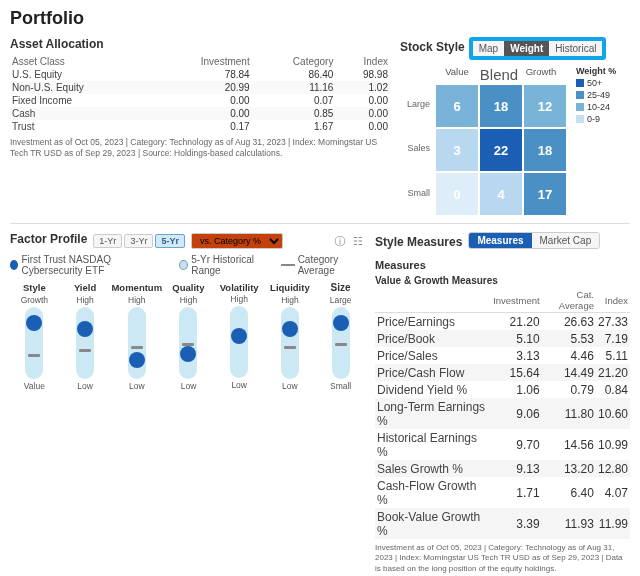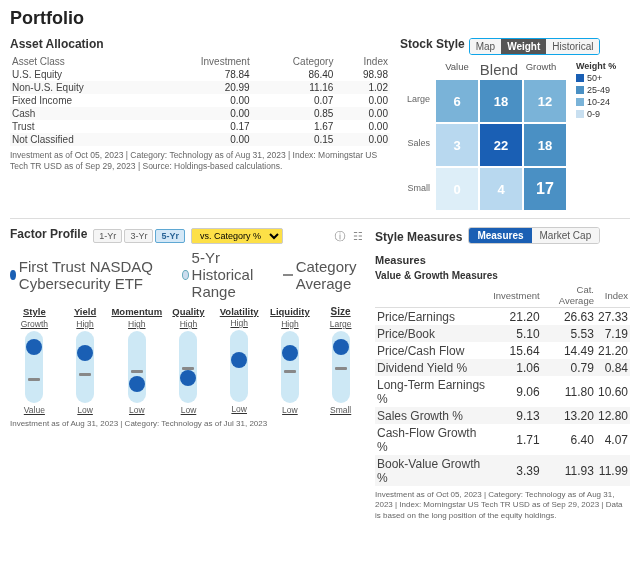--- a/index.html
+++ b/index.html
@@ -21,35 +21,35 @@
     .aa-table td { font-size: 10px; padding: 1px 2px; text-align: right; }
     .aa-table td:first-child { text-align: left; color: #444; }
     .aa-table tr:nth-child(even) td { background: #f9f9f9; }
     
     .aa-footnote { font-size: 8.5px; color: #666; margin-top: 4px; line-height: 1.3; }
     
     
     .stock-style { width: 230px; flex-shrink: 0; }
     
     .style-header { display: flex; align-items: center; gap: 4px; margin-bottom: 6px; }
-    .style-tabs { display: flex; gap: 0; border: 1px solid #0ea5e9; border-radius: 3px; overflow: hidden; }
+    .style-tabs { display: flex; gap: 0; border: 4px solid #0ea5e9; border-radius: 3px; overflow: hidden; }
     .style-tab { font-size: 10px; padding: 2px 6px; cursor: pointer; background: #f5f5f5; color: #555; border: none; }
     .style-tab.active { background: #555; color: #fff; font-weight: bold; }
     
     
     .divider { border: none; border-top: 1px solid #ddd; margin: 8px 0; }
     .factor-header { display: flex; align-items: center; gap: 6px; margin-bottom: 4px; }
     .factor-tabs { display: flex; gap: 2px; }
     .factor-tab { font-size: 9px; padding: 1px 5px; border: 1px solid #ccc; border-radius: 2px; cursor: pointer; background: #f5f5f5; color: #555; }
     .factor-tab.active { background: #d4e8f7; border-color: #5fa8d3; color: #2a6496; font-weight: bold; }
-    .factor-dropdown { font-size: 9px; padding: 1px 4px; border: 1px solid #ccc; border-radius: 2px; background: #fde047; cursor: pointer; }
+    .factor-dropdown { font-size: 9px; padding: 1px 4px; border: 1px solid #ccc; border-radius: 2px; background: #c2410c; cursor: pointer; }
     .factor-icons { display: flex; gap: 4px; margin-left: auto; }
     .factor-icon { width: 14px; height: 14px; display: flex; align-items: center; justify-content: center; font-size: 11px; color: #888; cursor: pointer; }
     
-    .factor-legend { display: flex; align-items: center; gap: 10px; margin-bottom: 6px; font-size: 15px; color: #555; }
+    .factor-legend { display: flex; align-items: center; gap: 10px; margin-bottom: 6px; font-size: 10px; color: #555; }
     
     .factor-footnote { font-size: 8px; color: #666; margin-top: 4px; }
     .measures-tabs { display: flex; gap: 0; border: 1px solid #ccc; border-radius: 3px; overflow: hidden; margin-bottom: 6px; }
     .measures-tab { font-size: 10px; padding: 2px 8px; cursor: pointer; background: #f5f5f5; color: #555; border: none; }
     .measures-tab.active { background: #1a5fb4; color: #fff; font-weight: bold; }
     
     .measures-subtitle { font-size: 11px; font-weight: bold; margin-bottom: 4px; }
     .measures-table { width: 100%; border-collapse: collapse; }
     .measures-table th { font-size: 9.5px; color: #666; font-weight: normal; text-align: right; padding: 1px 2px; border-bottom: 1px solid #ddd; }
     .measures-table th:first-child { text-align: left; }
@@ -105,26 +105,20 @@
               <td>0.00</td>
               <td>0.85</td>
               <td>0.00</td>
             </tr>
             <tr>
               <td>Trust</td>
               <td>0.17</td>
               <td>1.67</td>
               <td>0.00</td>
             </tr>
-            <tr>
-              <td>Not Classified</td>
-              <td>0.00</td>
-              <td>0.15</td>
-              <td>0.00</td>
-            </tr>
           </tbody>
       </table>
       <div class="aa-footnote">Investment as of Oct 05, 2023 | Category: Technology as of Aug 31, 2023 | Index: Morningstar US Tech TR USD as of Sep 29, 2023 | Source: Holdings-based calculations.</div>
     </div>
 
     <div class="stock-style">
       <div class="style-header">
         <span class="section-title">Stock Style</span>
         <div class="style-tabs">
           <button class="style-tab">Map</button>
@@ -150,21 +144,21 @@
 
           <div style="display:grid; grid-template-columns: repeat(3,42px); grid-template-rows: repeat(3,42px); gap:2px;" id="style-grid">
           <div style="display: flex; align-items: center; justify-content: center; font-size: 13px; font-weight: bold; color: rgb(255, 255, 255); background: rgb(122, 179, 216);">6</div>
               <div style="display: flex; align-items: center; justify-content: center; font-size: 13px; font-weight: bold; color: rgb(255, 255, 255); background: rgb(74, 144, 196);">18</div>
               <div style="display: flex; align-items: center; justify-content: center; font-size: 13px; font-weight: bold; color: rgb(255, 255, 255); background: rgb(122, 179, 216);">12</div>
               <div style="display: flex; align-items: center; justify-content: center; font-size: 13px; font-weight: bold; color: rgb(255, 255, 255); background: rgb(184, 216, 239);">3</div>
               <div style="display: flex; align-items: center; justify-content: center; font-size: 13px; font-weight: bold; color: rgb(255, 255, 255); background: rgb(26, 95, 180);">22</div>
               <div style="display: flex; align-items: center; justify-content: center; font-size: 13px; font-weight: bold; color: rgb(255, 255, 255); background: rgb(74, 144, 196);">18</div>
               <div style="display: flex; align-items: center; justify-content: center; font-size: 13px; font-weight: bold; color: rgb(255, 255, 255); background: rgb(221, 238, 248);">0</div>
               <div style="display: flex; align-items: center; justify-content: center; font-size: 13px; font-weight: bold; color: rgb(255, 255, 255); background: rgb(184, 216, 239);">4</div>
-              <div style="display: flex; align-items: center; justify-content: center; font-size: 16px; font-weight: bold; color: rgb(255, 255, 255); background: rgb(74, 144, 196);">17</div>
+              <div style="display: flex; align-items: center; justify-content: center; font-size: 13px; font-weight: bold; color: rgb(255, 255, 255); background: rgb(74, 144, 196);">17</div>
             </div>
         </div>
 
         <div style="margin-left:4px; font-size:9px;">
           <div style="font-weight:bold; margin-bottom:2px;">Weight %</div>
           <div id="style-legend-items">
               <div style="display: flex; align-items: center; gap: 3px; margin-bottom: 2px;">
                 <span style="width: 8px; height: 8px; background: rgb(26, 95, 180); display: inline-block;"></span>
                 <span style="font-size: 9px;">50+</span>
               </div>
@@ -215,21 +209,21 @@
         <span style="display:inline-flex;align-items:center;gap:3px;">
           <span style="width:10px;height:10px;border-radius:50%;border:1.5px solid #6ab;display:inline-block;background:#cde;"></span>
           <span>5-Yr Historical Range</span>
         </span>
         <span style="display:inline-flex;align-items:center;gap:3px;">
           <span style="width:16px;height:2px;background:#888;display:inline-block;"></span>
           <span>Category Average</span>
         </span>
       </div>
 
-      <div style="display:flex; gap:2px;text-decoration:underline;" id="factor-columns">
+      <div style="display:flex; gap:2px;" id="factor-columns">
           <div style="flex: 1 1 0%; display: flex; flex-direction: column; align-items: center;">
             <div style="font-size: 9.5px; font-weight: bold; color: rgb(51, 51, 51); margin-bottom: 2px;">Style</div>
             <div style="font-size: 8.5px; color: rgb(85, 85, 85); margin-bottom: 2px;">Growth</div>
             <div style="width: 18px; height: 72px; background: rgb(205, 232, 245); border-radius: 9px; position: relative;">
               <div style="width: 12px; height: 3px; background: rgb(136, 136, 136); border-radius: 1px; position: absolute; left: 3px; top: 47px;"></div>
               <div style="width: 16px; height: 16px; border-radius: 50%; background: rgb(26, 95, 180); position: absolute; left: 1px; top: 8px;"></div>
             </div>
             <div style="font-size: 8.5px; color: rgb(85, 85, 85); margin-top: 2px;">Value</div>
           </div>
           <div style="flex: 1 1 0%; display: flex; flex-direction: column; align-items: center;">
@@ -281,21 +275,20 @@
             <div style="font-size: 10px; font-weight: bold; color: rgb(51, 51, 51); margin-bottom: 2px;">Size</div>
             <div style="font-size: 8.5px; color: rgb(85, 85, 85); margin-bottom: 2px;">Large</div>
             <div style="width: 18px; height: 72px; background: rgb(205, 232, 245); border-radius: 9px; position: relative;">
               <div style="width: 12px; height: 3px; background: rgb(136, 136, 136); border-radius: 1px; position: absolute; left: 3px; top: 36px;"></div>
               <div style="width: 16px; height: 16px; border-radius: 50%; background: rgb(26, 95, 180); position: absolute; left: 1px; top: 8px;"></div>
             </div>
             <div style="font-size: 8.5px; color: rgb(85, 85, 85); margin-top: 2px;">Small</div>
           </div>
         </div>
 
-      <div class="factor-footnote">Investment as of Aug 31, 2023 | Category: Technology as of Jul 31, 2023</div>
     </div>
 
     <div class="bottom-right">
       <div style="display:flex;align-items:center;gap:6px;margin-bottom:4px;">
         <span class="section-title">Style Measures</span>
         <div class="measures-tabs">
           <button class="measures-tab active">Measures</button>
           <button class="measures-tab">Market Cap</button>
         </div>
       </div>
@@ -317,36 +310,48 @@
               <td>26.63</td>
               <td>27.33</td>
             </tr>
             <tr>
               <td>Price/Book</td>
               <td>5.10</td>
               <td>5.53</td>
               <td>7.19</td>
             </tr>
             <tr>
+              <td>Price/Sales</td>
+              <td>3.13</td>
+              <td>4.46</td>
+              <td>5.11</td>
+            </tr>
+            <tr>
               <td>Price/Cash Flow</td>
               <td>15.64</td>
               <td>14.49</td>
               <td>21.20</td>
             </tr>
             <tr>
               <td>Dividend Yield %</td>
               <td>1.06</td>
               <td>0.79</td>
               <td>0.84</td>
             </tr>
             <tr>
               <td>Long-Term Earnings %</td>
               <td>9.06</td>
               <td>11.80</td>
               <td>10.60</td>
+            </tr>
+            <tr>
+              <td>Historical Earnings %</td>
+              <td>9.70</td>
+              <td>14.56</td>
+              <td>10.99</td>
             </tr>
             <tr>
               <td>Sales Growth %</td>
               <td>9.13</td>
               <td>13.20</td>
               <td>12.80</td>
             </tr>
             <tr>
               <td>Cash-Flow Growth %</td>
               <td>1.71</td>

